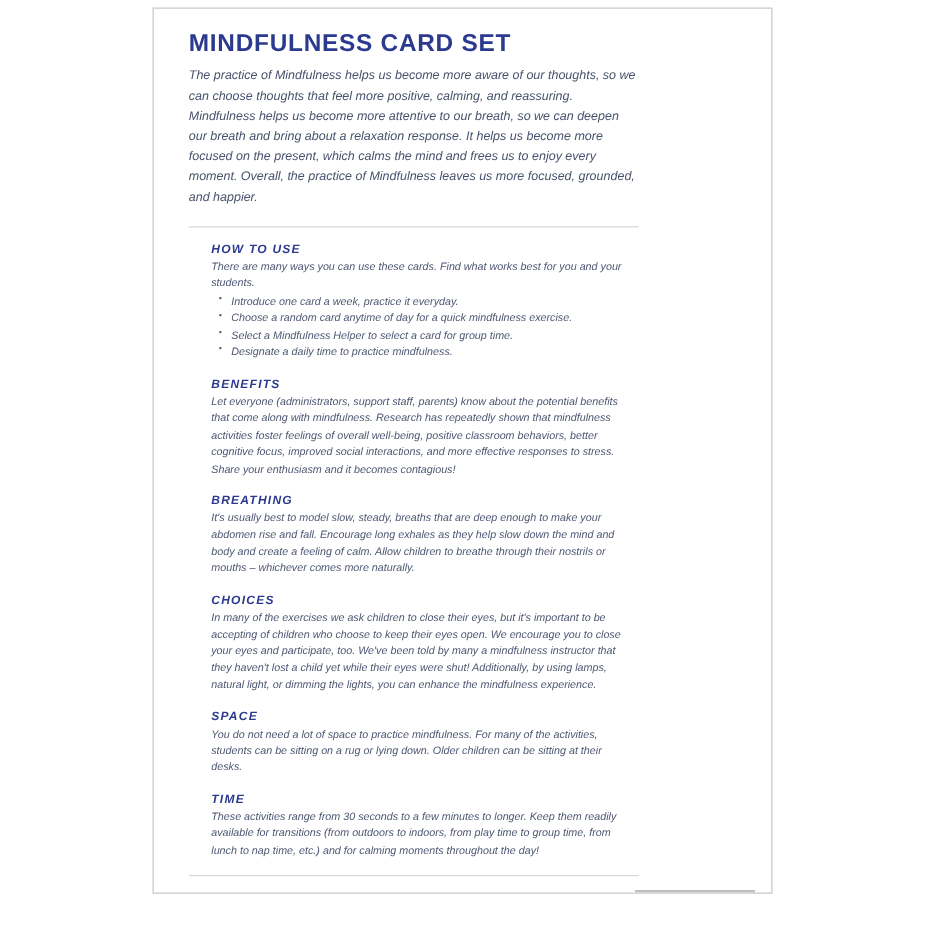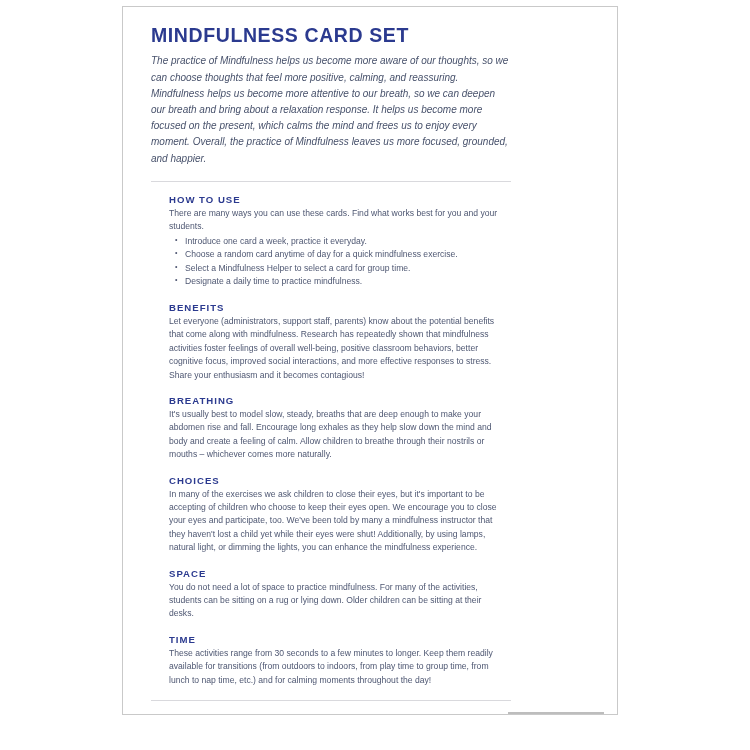--- a/index.html
+++ b/index.html
@@ -36,21 +36,21 @@
     line-height:1.62;
     font-style:italic;
     margin:0;
     padding-right:4px;
     text-align:left;
   }
   .rule{
     height:1px;background:#d9d9dd;
     margin:14px 2px 12px 0;
   }
-  .section{ margin:0 0 13px 18px; }
+  .section{ margin:0 0 13px 18px;font-style:italic; }
   .sec-head{
     color:#2b3a8f;
     font-size:9.6px;
     font-weight:bold;
     letter-spacing:1.0px;
     margin:0 0 2px 0;
   }
   .sec-body{
     color:#4e5772;
     font-size:8.6px;

